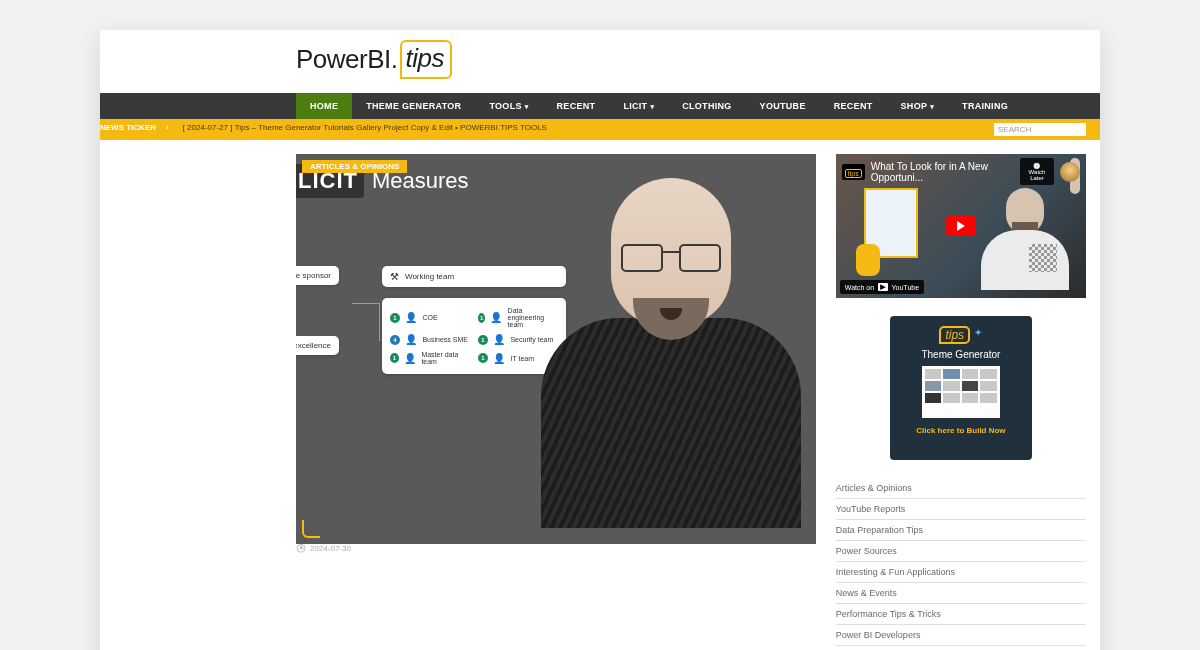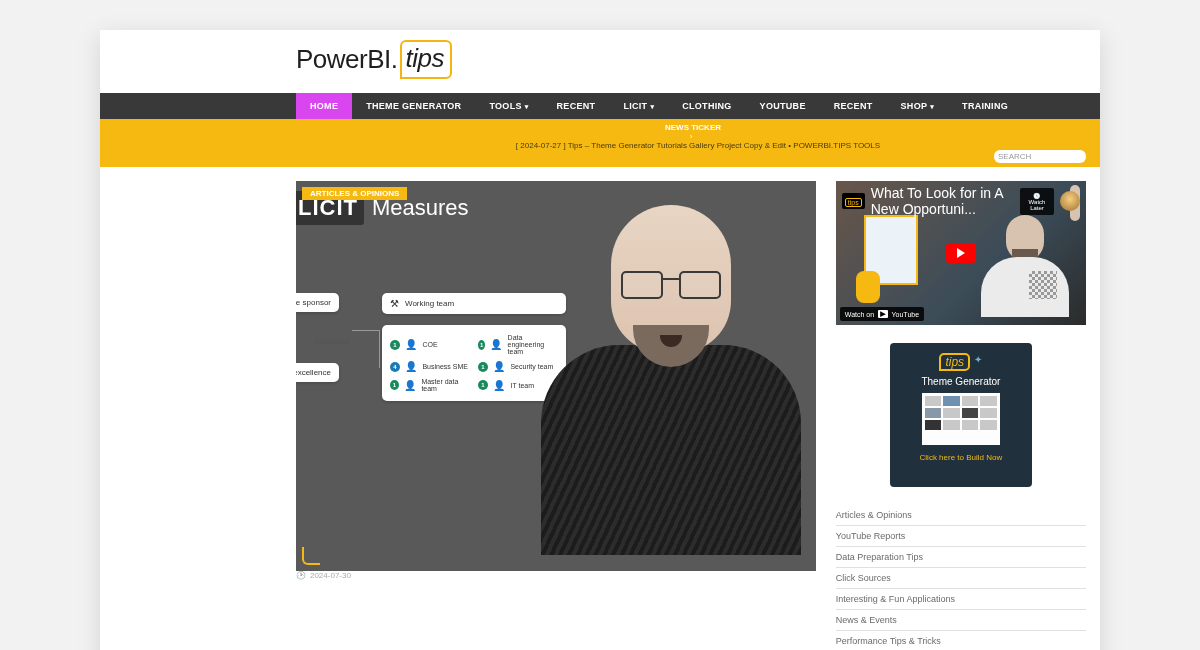--- a/index.html
+++ b/index.html
@@ -4,28 +4,28 @@
 <style>
   *{box-sizing:border-box;margin:0;padding:0;}
   body{background:#f2f2f2;font-family:"Segoe UI",Arial,sans-serif;font-size:12px;color:#333;padding:30px 18px;}
   .browser-frame{width:1000px;margin:0 auto;background:#fff;box-shadow:0 6px 24px rgba(0,0,0,.12);}
   .header-area{background:#fff;padding:10px 0 14px 196px;}
   .logo-wrap{display:flex;align-items:center;font-size:26px;color:#1e1e1e;font-weight:400;letter-spacing:-.5px;}
   .logo-tips{display:inline-flex;align-items:center;justify-content:center;border:2px solid #f4b510;border-radius:6px 6px 6px 0;padding:1px 6px 3px 4px;margin-left:2px;font-style:italic;font-weight:500;color:#1e1e1e;position:relative;}
   .nav-bar{background:#393939;}
   .nav-inner{display:flex;padding-left:196px;}
   .nav-item{color:#fff;font-size:9px;font-weight:700;padding:8px 14px;cursor:pointer;letter-spacing:.3px;}
-  .nav-item.home{background:#d946ef;}
+  .nav-item.home{background:#4d7c0f;}
   .caret{font-size:7px;margin-left:3px;}
   .ticker-bar{background:#f5b912;padding:4px 0;display:flex;align-items:center;}
-  .ticker-inner{display:flex;align-items:center;padding-left:196px;width:100%;flex-direction:column;}
+  .ticker-inner{display:flex;align-items:flex-start;width:100%;}
   .ticker-label{color:#fff;font-size:8px;font-weight:700;margin-right:10px;}
   .ticker-caret{color:#fff;font-size:8px;margin-right:14px;}
   .ticker-text{color:#4a3b0f;font-size:8px;}
-  .search-wrap{margin-left:auto;margin-right:14px;background:#fff;padding:2px 4px;width:92px;font-size:8px;color:#999;border-radius:6px;}
+  .search-wrap{margin-left:auto;margin-right:14px;background:#fff;padding:2px 4px;width:92px;font-size:8px;color:#999;}
   .content-row{display:flex;padding:14px 14px 24px 196px;gap:20px;}
   .main-col{width:532px;}
   .hero-card{position:relative;background:#595959;height:390px;overflow:hidden;}
   .cat-tag{position:absolute;top:6px;left:6px;background:#f5b912;color:#fff;font-size:8px;font-weight:700;padding:2px 8px;z-index:3;}
   .hero-bg{position:absolute;inset:0;background:#595959;}
   .hero-title-bar{position:absolute;top:10px;left:0;display:flex;align-items:center;color:#fff;font-size:22px;font-weight:300;z-index:1;}
   .licit{background:#333;padding:4px 6px 4px 2px;font-weight:600;letter-spacing:1px;border-radius:0 3px 3px 0;margin-right:8px;}
   .diagram-panel{position:absolute;left:0;top:112px;width:300px;background:#595959;z-index:1;}
   .dia-card{background:#fff;border-radius:5px;padding:5px 8px;font-size:8px;color:#333;display:flex;align-items:center;gap:6px;box-shadow:0 1px 3px rgba(0,0,0,.2);}
   .dia-card.sponsor{position:absolute;left:-43px;top:0;width:86px;justify-content:flex-end;}
@@ -51,21 +51,21 @@
   .corner-mark{position:absolute;left:6px;bottom:6px;width:18px;height:18px;border:2px solid #f5b912;border-top:0;border-right:0;border-radius:0 0 0 6px;z-index:3;}
   .article-title{font-size:16px;font-weight:700;color:#222;margin:10px 0 6px;}
   .meta{font-size:8px;color:#aaa;display:flex;align-items:center;gap:4px;margin-bottom:6px;}
   .excerpt{font-size:8px;color:#9a9a9a;line-height:1.5;}
   .side-col{width:256px;}
   .video-embed{position:relative;height:144px;background:#2c2c2c;overflow:hidden;margin-bottom:18px;}
   .vid-bg{position:absolute;inset:0;background:linear-gradient(135deg,#69564a 0%,#3b4c58 60%,#2b2b2b 100%);}
   .vid-topbar{position:absolute;top:4px;left:6px;right:6px;display:flex;align-items:center;gap:6px;z-index:2;}
   .vid-chlogo{background:#000;border-radius:2px;padding:1px 3px;}
   .vid-chlogo .tips-min{font-size:7px;color:#f5b912;border:1px solid #f5b912;border-radius:2px;padding:0 2px;}
-  .vid-title{color:#fff;font-size:14px;font-weight:500;flex:1;}
+  .vid-title{color:#fff;font-size:10px;font-weight:500;flex:1;}
   .watch-later{background:rgba(0,0,0,.8);color:#fff;border-radius:2px;padding:4px 3px;font-size:6px;text-align:center;width:34px;}
   .yt-avatar{width:20px;height:20px;border-radius:50%;background:radial-gradient(circle at 50% 40%,#f5d080,#a07030);}
   .play-btn{position:absolute;top:50%;left:50%;transform:translate(-50%,-50%);width:30px;height:20px;background:#ff0000;border-radius:4px;display:flex;align-items:center;justify-content:center;z-index:3;}
   .play-tri{width:0;height:0;border-left:8px solid #fff;border-top:5px solid transparent;border-bottom:5px solid transparent;}
   .watch-yt{position:absolute;bottom:4px;left:4px;background:rgba(0,0,0,.85);color:#fff;font-size:7px;padding:3px 5px;border-radius:2px;display:flex;align-items:center;gap:4px;z-index:3;}
   .yt-logo{background:#fff;color:#000;font-weight:700;font-size:7px;padding:0 2px;border-radius:1px;}
   .vid-doc{position:absolute;left:28px;top:34px;width:54px;height:70px;background:#ecf3f8;border:2px solid #f5b912;z-index:1;}
   .vid-hand{position:absolute;left:20px;top:90px;width:24px;height:32px;background:#f5b912;border-radius:8px;z-index:1;}
   .vid-man{position:absolute;right:12px;top:34px;width:98px;height:108px;z-index:1;}
   .vm-head{width:38px;height:46px;background:#d7c3b0;border-radius:20px;margin:0 auto;position:relative;}
@@ -77,21 +77,21 @@
   .ad-logo{display:flex;justify-content:center;align-items:center;gap:2px;margin-bottom:5px;}
   .ad-tips{border:2px solid #f5b912;border-radius:5px 5px 5px 0;padding:0 4px;font-style:italic;font-size:12px;color:#f5b912;}
   .ad-plus{color:#6fb0d6;font-size:10px;margin-left:2px;margin-top:-6px;}
   .ad-title{font-size:10px;margin-bottom:6px;}
   .ad-gal{width:78px;height:52px;background:#fdfdfd;margin:0 auto 8px;padding:3px;display:grid;grid-template-columns:repeat(4,1fr);grid-auto-rows:10px;gap:2px;}
   .ad-gal>div{background:#c8c8c8;}
   .ad-gal>div:nth-child(2){background:#7090b0;}
   .ad-gal>div:nth-child(5){background:#8898a8;}
   .ad-gal>div:nth-child(7){background:#444;}
   .ad-gal>div:nth-child(9){background:#333;}
-  .ad-cta{font-size:8px;color:#f5b912;font-weight:400;}
+  .ad-cta{font-size:8px;color:#f5b912;font-weight:700;}
   .cat-list{list-style:none;}
   .cat-list li{font-size:9px;color:#6a6a6a;padding:5px 0;border-bottom:1px solid #e0e0e0;cursor:pointer;}
 </style>
 </head>
 <body>
 
 <div class="browser-frame">
 
   <div class="header-area">
     <div class="logo-wrap">
@@ -255,21 +255,21 @@
             <div></div>
             <div></div>
         </div>
         <div class="ad-cta">Click here to Build Now</div>
       </div>
 
       <ul class="cat-list">
         <li>Articles &amp; Opinions</li>
         <li>YouTube Reports</li>
         <li>Data Preparation Tips</li>
-        <li>Click Sources</li>
+        <li>Power Sources</li>
         <li>Interesting &amp; Fun Applications</li>
         <li>News &amp; Events</li>
         <li>Performance Tips &amp; Tricks</li>
         <li>Power BI Developers</li>
         <li>PowerBI.Tips Tools</li>
       </ul>
     </aside>
   </div>
 </div>
 

